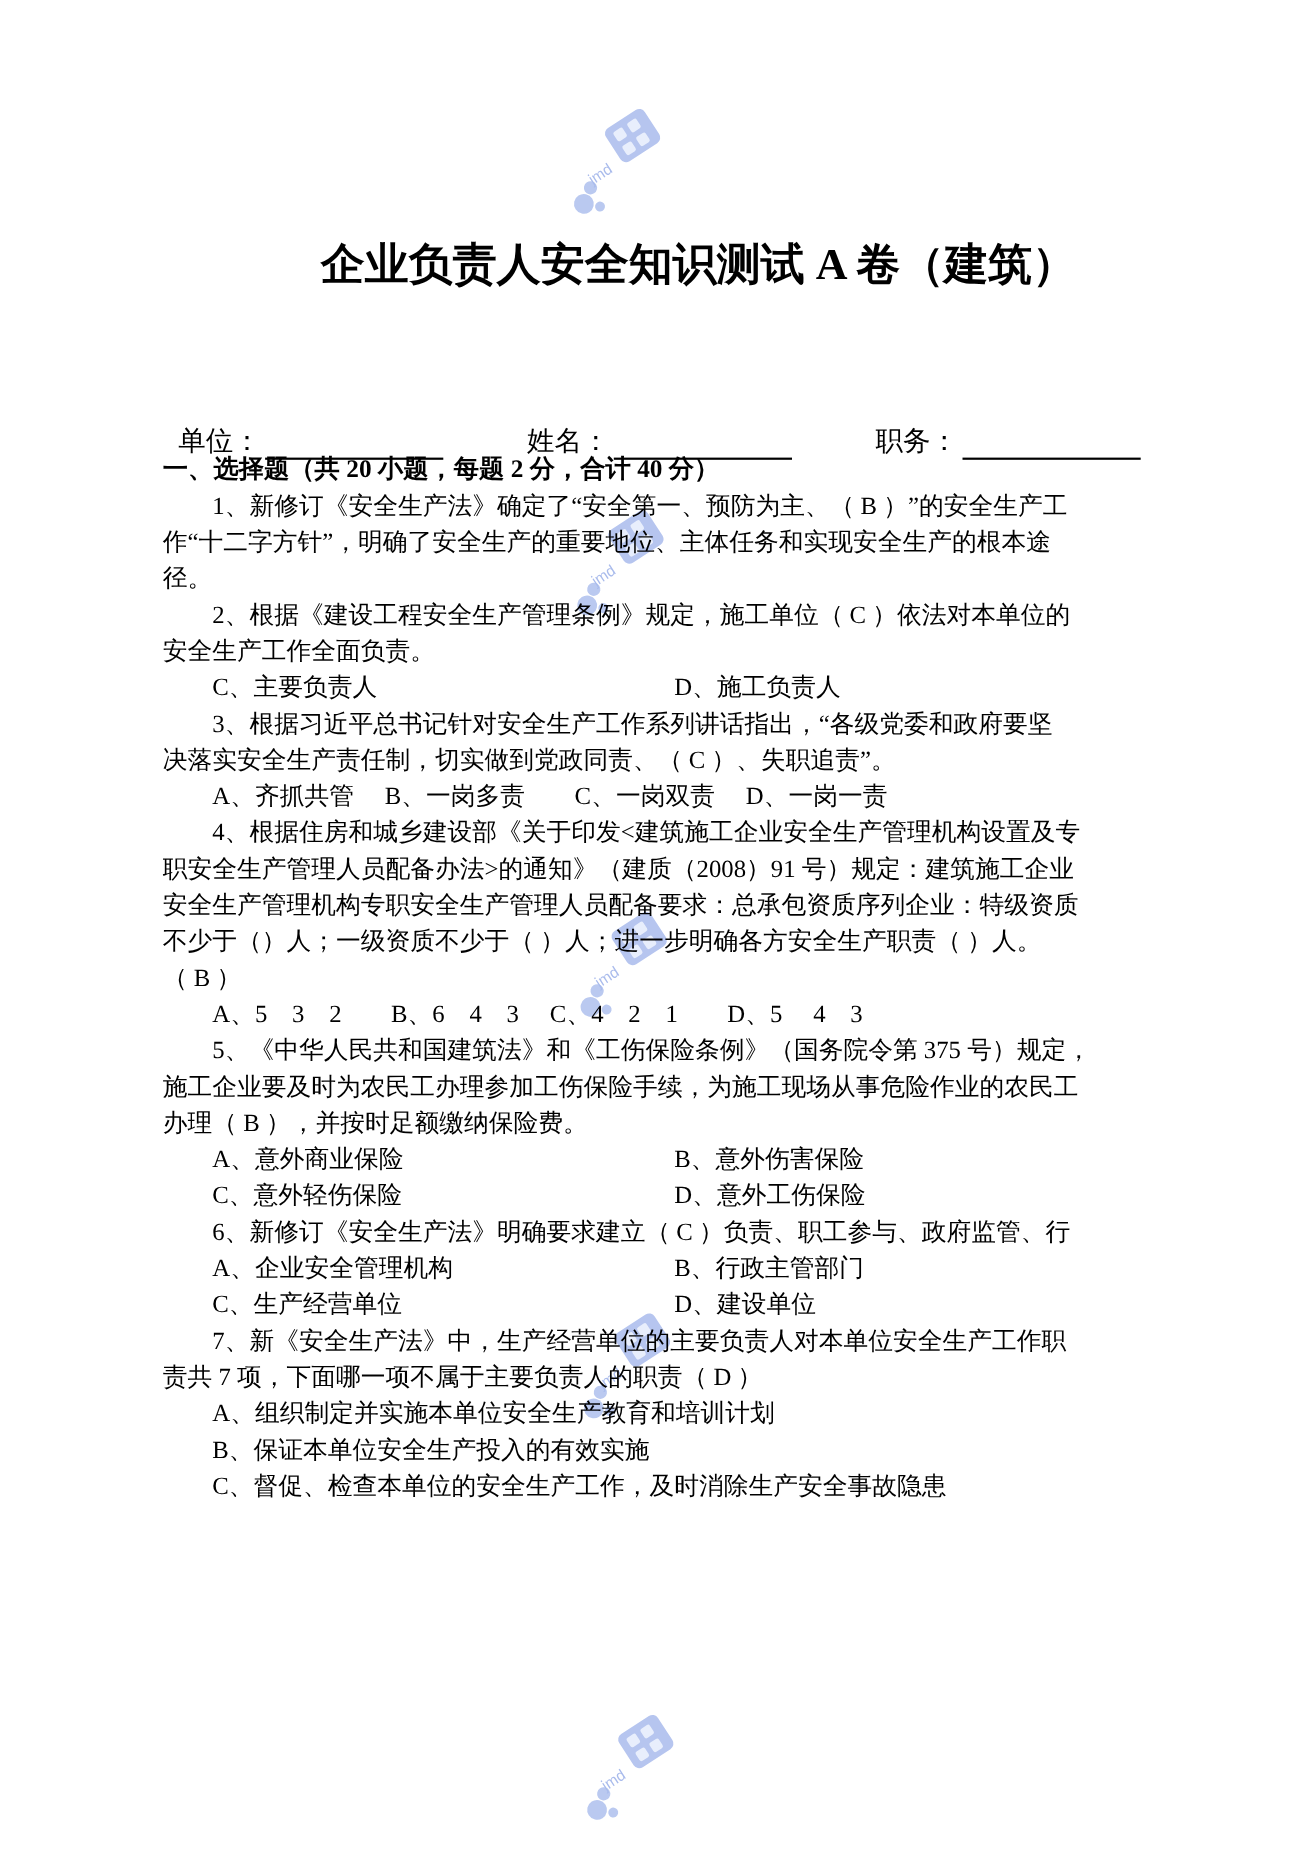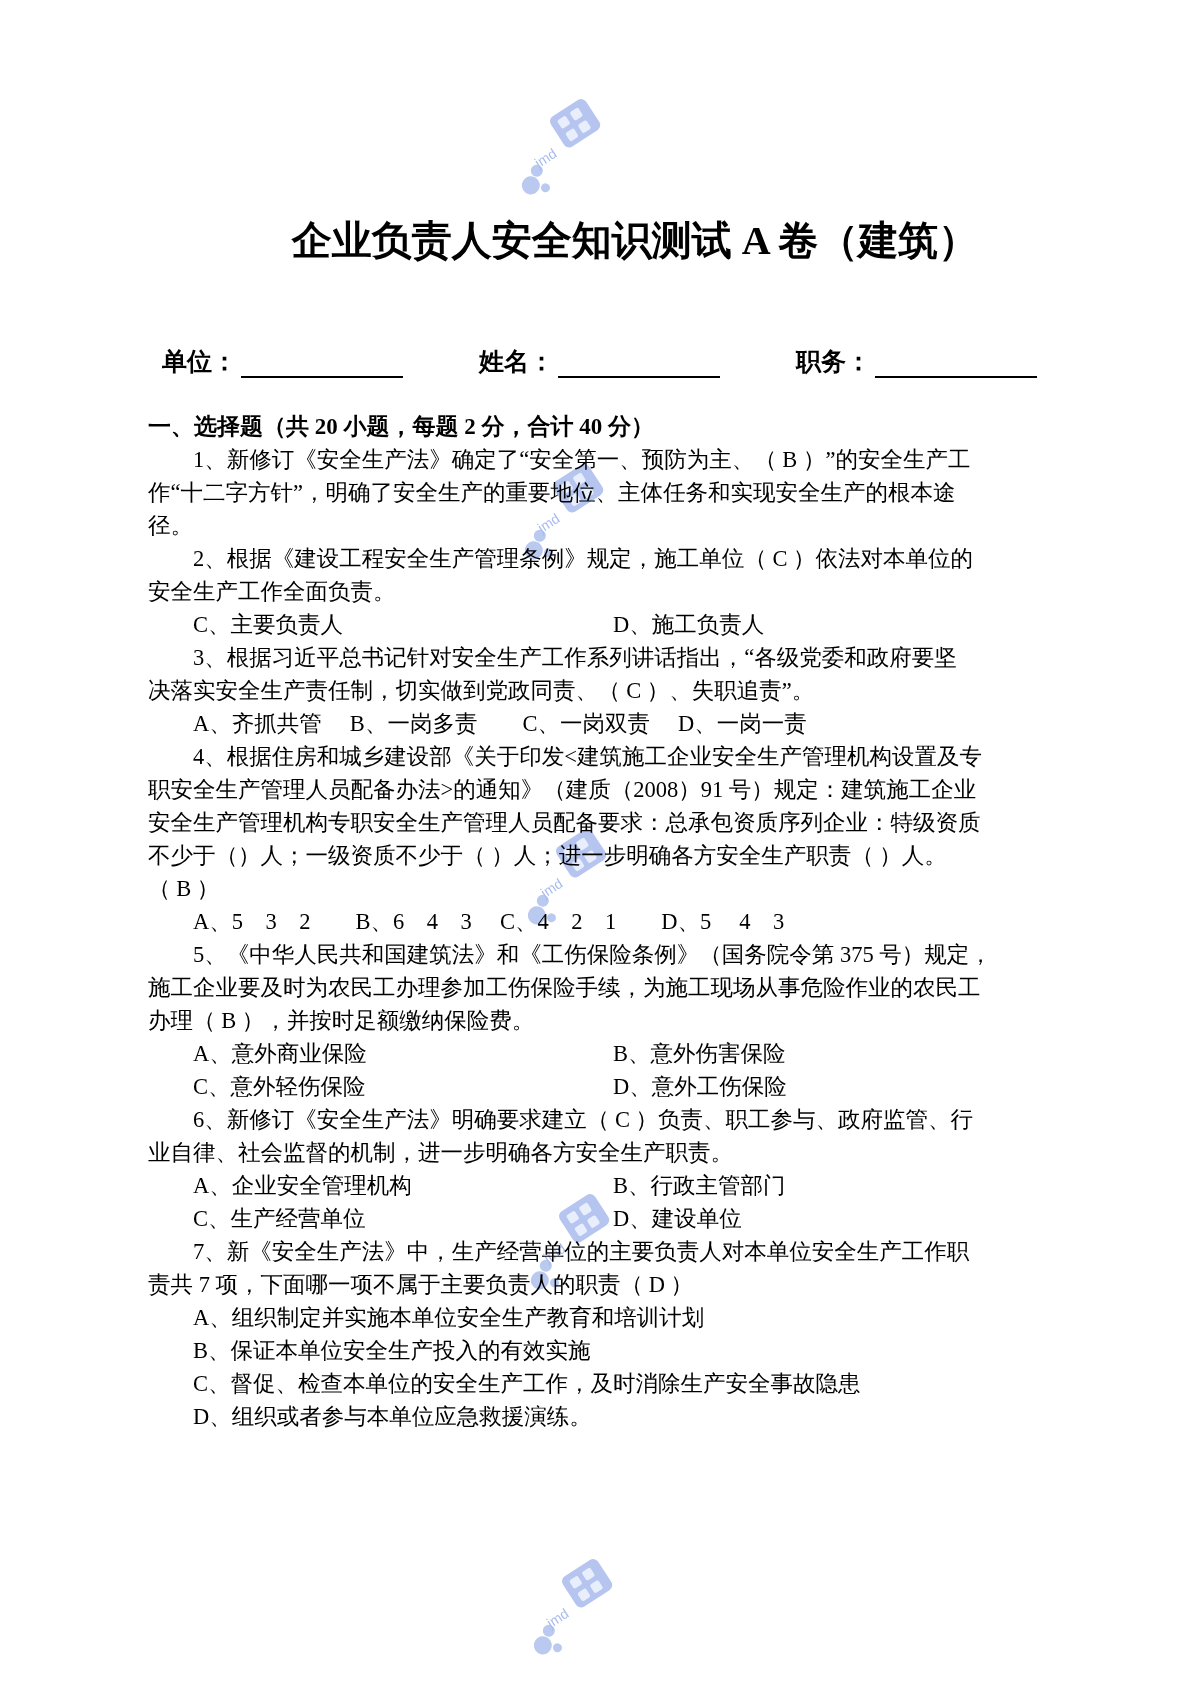--- a/index.html
+++ b/index.html
@@ -18,21 +18,21 @@
     text-align:center;font-size:40px;font-weight:700;line-height:52px;
     white-space:pre;
     padding-left:40px;
   }
   .form-row{
     position:absolute;left:148px;top:346px;width:895px;
     display:flex;justify-content:space-between;align-items:flex-end;
     padding:0 6px 0 14px;box-sizing:border-box;
   }
   .form-group{display:flex;align-items:flex-end;}
-  .form-label{font-size:25px;font-weight:700;line-height:32px;white-space:pre;}
+  .form-label{font-size:25px;font-weight:400;line-height:32px;white-space:pre;margin-top:40px;}
   .blank-line{
     display:inline-block;width:162px;height:28px;
     border-bottom:2.5px solid #000;margin-left:4px;
   }
   .body-lines{position:absolute;left:148px;top:410px;width:905px;}
   .line{
     height:33px;line-height:33px;font-size:22.5px;white-space:pre;
   }
   .line.indent{padding-left:45px;}
   .line.bold{font-weight:700;font-size:23px;}
@@ -111,24 +111,22 @@
         <div class="line">安全生产管理机构专职安全生产管理人员配备要求：总承包资质序列企业：特级资质</div>
         <div class="line">不少于（）人；一级资质不少于（ ）人；进一步明确各方安全生产职责（ ）人。</div>
         <div class="line">（ B ）</div>
         <div class="line indent">A、5　3　2　　B、6　4　3　 C、4　2　1　　D、5　 4　3</div>
         <div class="line indent">5、《中华人民共和国建筑法》和《工伤保险条例》（国务院令第 375 号）规定，</div>
         <div class="line">施工企业要及时为农民工办理参加工伤保险手续，为施工现场从事危险作业的农民工</div>
         <div class="line">办理（ B ），并按时足额缴纳保险费。</div>
         <div class="line indent"><span class="opt-left">A、意外商业保险</span><span>B、意外伤害保险</span></div>
         <div class="line indent"><span class="opt-left">C、意外轻伤保险</span><span>D、意外工伤保险</span></div>
         <div class="line indent">6、新修订《安全生产法》明确要求建立（ C ）负责、职工参与、政府监管、行</div>
-        <div class="line">业自律、社会监督的机制，进一步明确各方安全生产职责。</div>
         <div class="line indent"><span class="opt-left">A、企业安全管理机构</span><span>B、行政主管部门</span></div>
         <div class="line indent"><span class="opt-left">C、生产经营单位</span><span>D、建设单位</span></div>
         <div class="line indent">7、新《安全生产法》中，生产经营单位的主要负责人对本单位安全生产工作职</div>
         <div class="line">责共 7 项，下面哪一项不属于主要负责人的职责（ D ）</div>
         <div class="line indent">A、组织制定并实施本单位安全生产教育和培训计划</div>
         <div class="line indent">B、保证本单位安全生产投入的有效实施</div>
         <div class="line indent">C、督促、检查本单位的安全生产工作，及时消除生产安全事故隐患</div>
-        <div class="line indent">D、组织或者参与本单位应急救援演练。</div>
       </div>
   </div>
 </div>
 
 </body></html>

